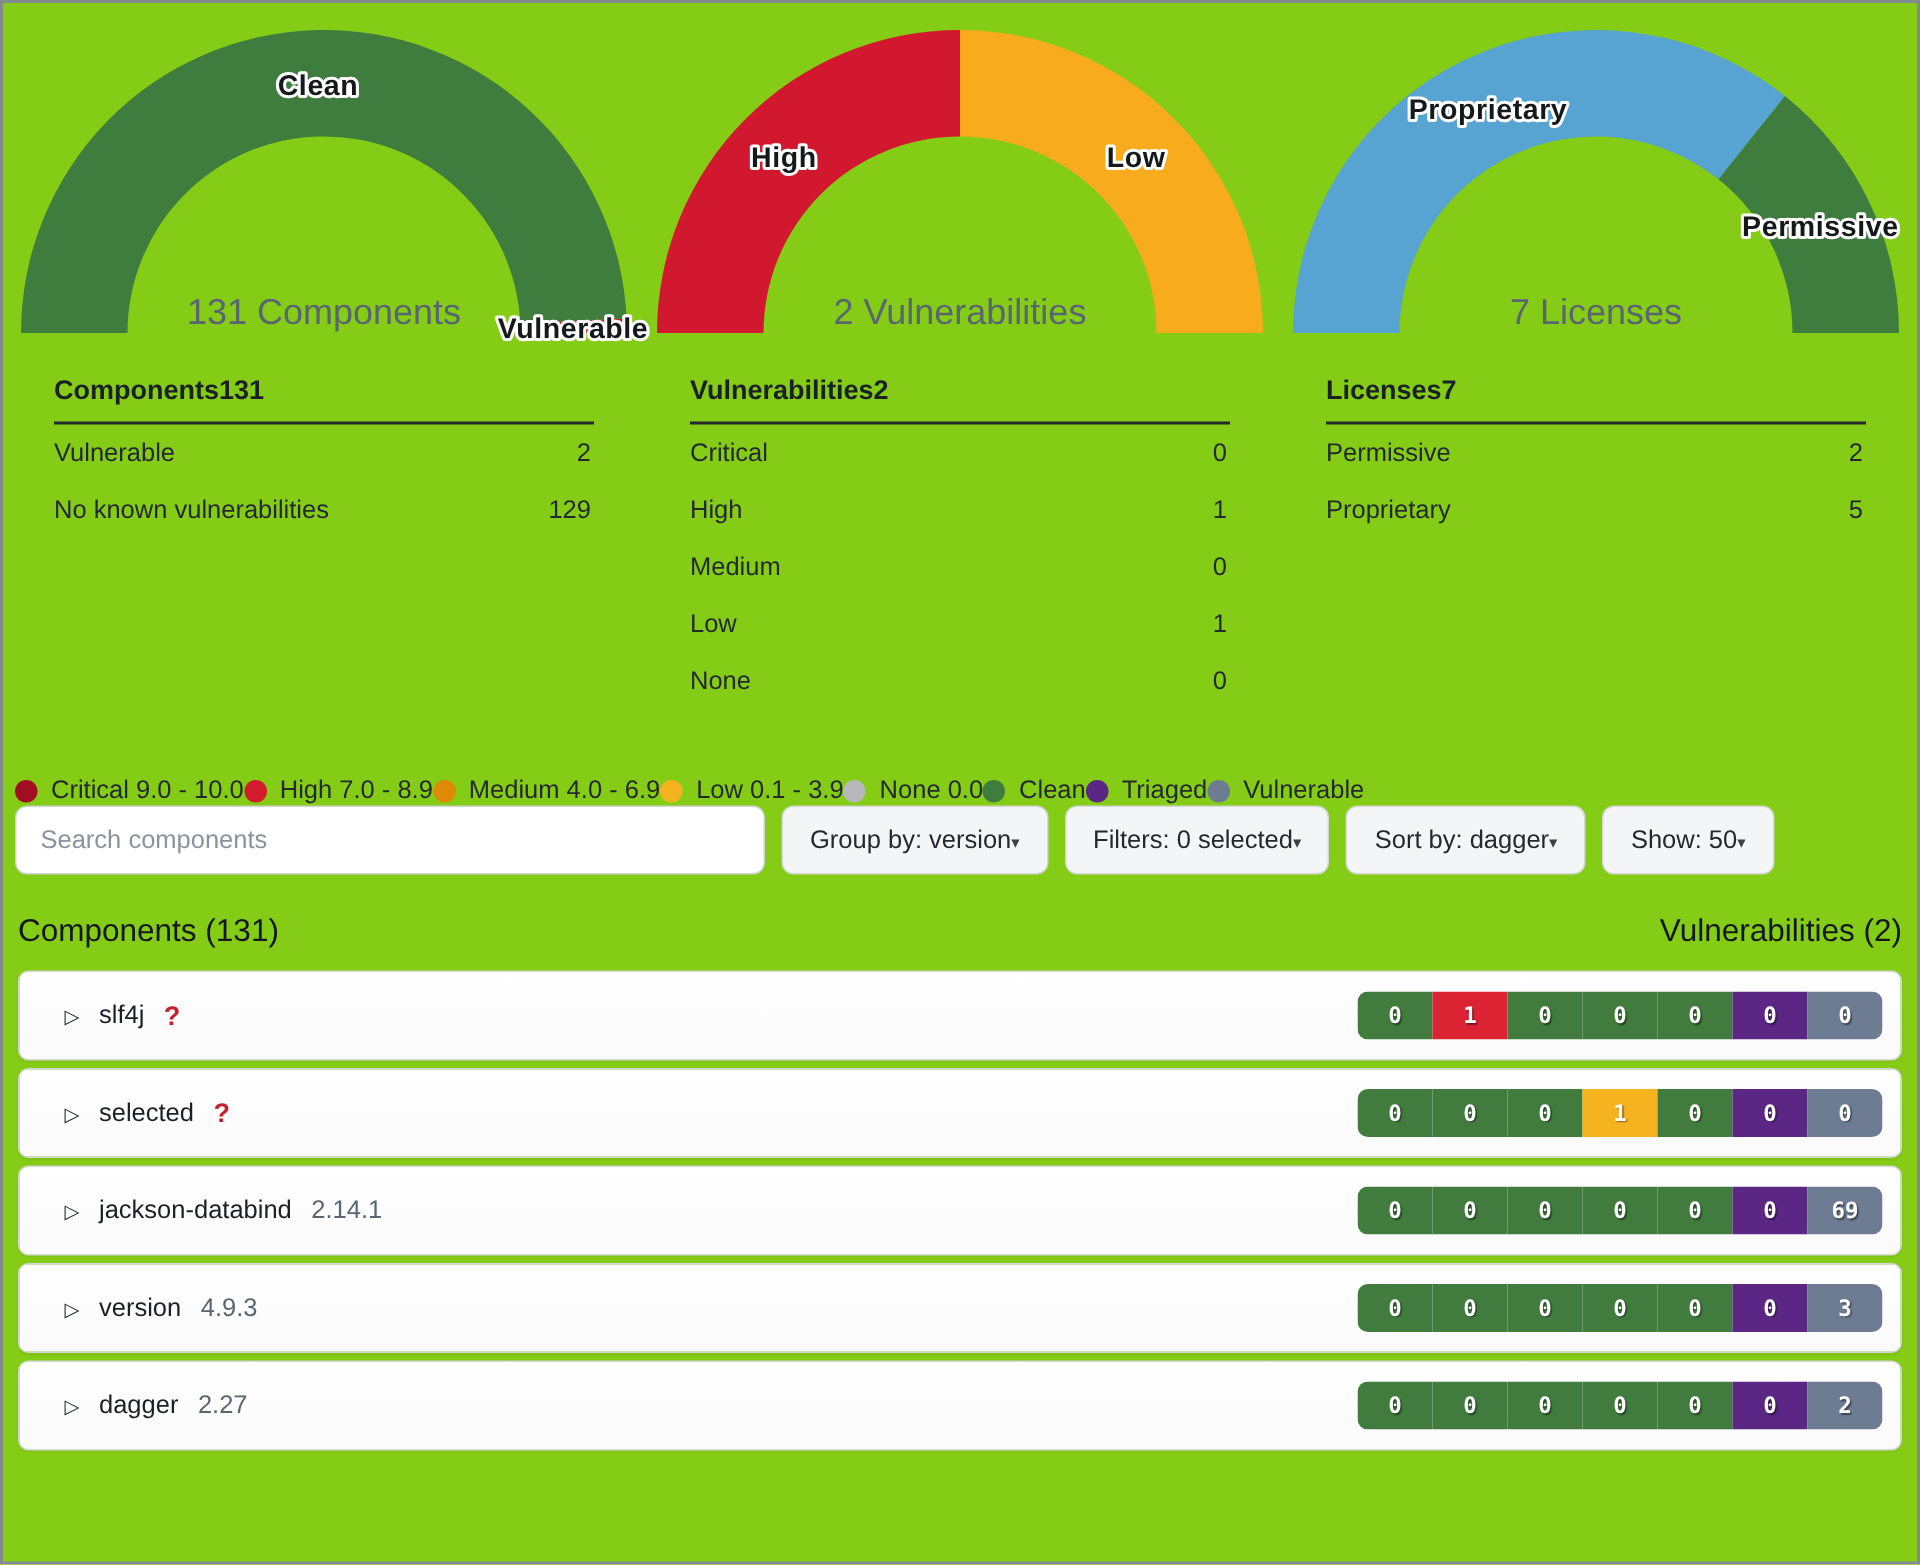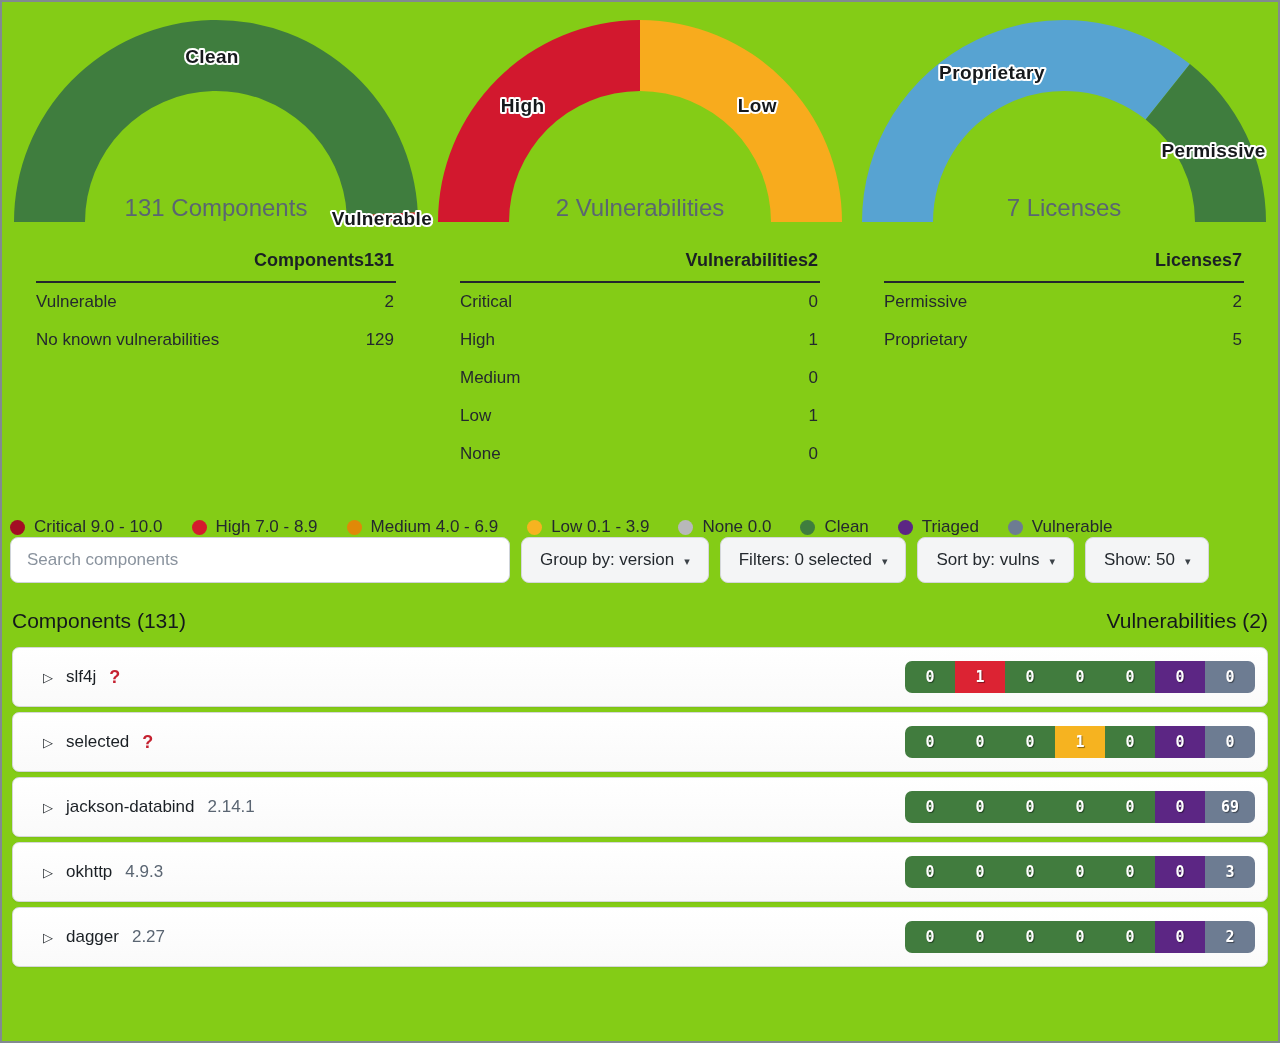--- a/index.html
+++ b/index.html
@@ -14,38 +14,38 @@
   .gauge-seg-label {
     font-weight:700; font-size:19px; fill:#16191c; letter-spacing:.4px;
     stroke:#ffffff; stroke-width:4px; paint-order:stroke; stroke-linejoin:round;
     font-family:"Liberation Sans", sans-serif;
   }
   .gauge-center-label { font-size:24px; fill:#5a6572; font-family:"Liberation Sans", sans-serif; }
   
   .tables-row { display:flex; justify-content:space-between; padding:0 2px; margin-top:18px; }
   .stat-col { width:424px; }
   .stat-inner { width:360px; margin:0 auto; }
-  .stat-head { display:flex; justify-content:flex-end; align-items:baseline;
+  .stat-head { display:flex; justify-content:flex-start; align-items:baseline;
     border-bottom:2px solid #23282d; padding:6px 2px 10px 0;
     font-weight:700; font-size:18px; color:#1b2025; }
   .stat-row { display:flex; justify-content:space-between; padding:9px 2px 9px 0;
     font-size:17px; color:#24292e; }
   
   .legend-block { padding:0 8px; margin-top:44px; }
   .legend-title { font-size:17px; color:#24292e; }
-  .legend-items { display:flex; align-items:center; gap:29px; margin-top:14px; }
+  .legend-items { display:flex; align-items:center; margin-top:14px; }
   .legend-item { display:flex; align-items:center; gap:9px; font-size:17px; color:#24292e; }
   .legend-dot { width:15px; height:15px; border-radius:50%; flex:none; }
   
   .toolbar { display:flex; gap:11px; padding:0 8px; }
   .search-input { width:500px; height:46px; border:1px solid #cfd4d9; border-radius:8px;
     padding:0 16px; font-size:17px; color:#24292e; font-family:inherit; outline:none; flex:none; }
   .search-input::placeholder { color:#8a939e; }
   .tb-btn { height:46px; background:#f4f5f6; border:1px solid #d4d7da; border-radius:8px;
-    padding:0 18px; font-size:17px; color:#24292e; display:flex; align-items:center; gap:10px;
+    padding:0 18px; font-size:17px; color:#24292e; display:flex; align-items:center; 
     font-family:inherit; cursor:pointer; white-space:nowrap; }
   .tb-caret { font-size:11px; color:#3c4248; padding-top:2px; }
   
   .list-headers { display:flex; justify-content:space-between; padding:0 10px; margin-top:26px;
     font-size:21px; color:#14181c; }
   .rows { padding:0 10px; margin-top:14px; }
   .component-card { height:60px; background:linear-gradient(#ffffff,#fafafa);
     border:1px solid #d5d7d9; border-radius:7px; box-shadow:0 1px 2px rgba(0,0,0,.06);
     display:flex; align-items:center; justify-content:space-between; margin-bottom:5px;
     padding:0 4px 0 30px; }
@@ -193,21 +193,21 @@
     <input class="search-input" type="text" placeholder="Search components" style="">
   <button class="tb-btn">
         <span>Group by: version</span>
         <span class="tb-caret">▾</span>
       </button>
       <button class="tb-btn">
         <span>Filters: 0 selected</span>
         <span class="tb-caret">▾</span>
       </button>
       <button class="tb-btn">
-        <span>Sort by: vulns</span>
+        <span>Sort by: dagger</span>
         <span class="tb-caret">▾</span>
       </button>
       <button class="tb-btn">
         <span>Show: 50</span>
         <span class="tb-caret">▾</span>
       </button>
     </div>
 
   <div class="list-headers">
     <div>Components (131)</div>
@@ -259,21 +259,21 @@
           <span class="sevseg" style="background:#417c3e">0</span>
           <span class="sevseg" style="background:#417c3e">0</span>
           <span class="sevseg" style="background:#417c3e">0</span>
           <span class="sevseg" style="background:#5c2684">0</span>
           <span class="sevseg" style="background:#6d7c92">69</span>
         </div>
       </div>
       <div class="component-card">
         <div class="card-left">
           <span class="expand-caret">▷</span>
-          <span class="comp-name">okhttp</span>
+          <span class="comp-name">version</span>
           <span class="comp-version">4.9.3</span>
         </div>
         <div class="sevbar">
           <span class="sevseg" style="background:#417c3e">0</span>
           <span class="sevseg" style="background:#417c3e">0</span>
           <span class="sevseg" style="background:#417c3e">0</span>
           <span class="sevseg" style="background:#417c3e">0</span>
           <span class="sevseg" style="background:#417c3e">0</span>
           <span class="sevseg" style="background:#5c2684">0</span>
           <span class="sevseg" style="background:#6d7c92">3</span>

